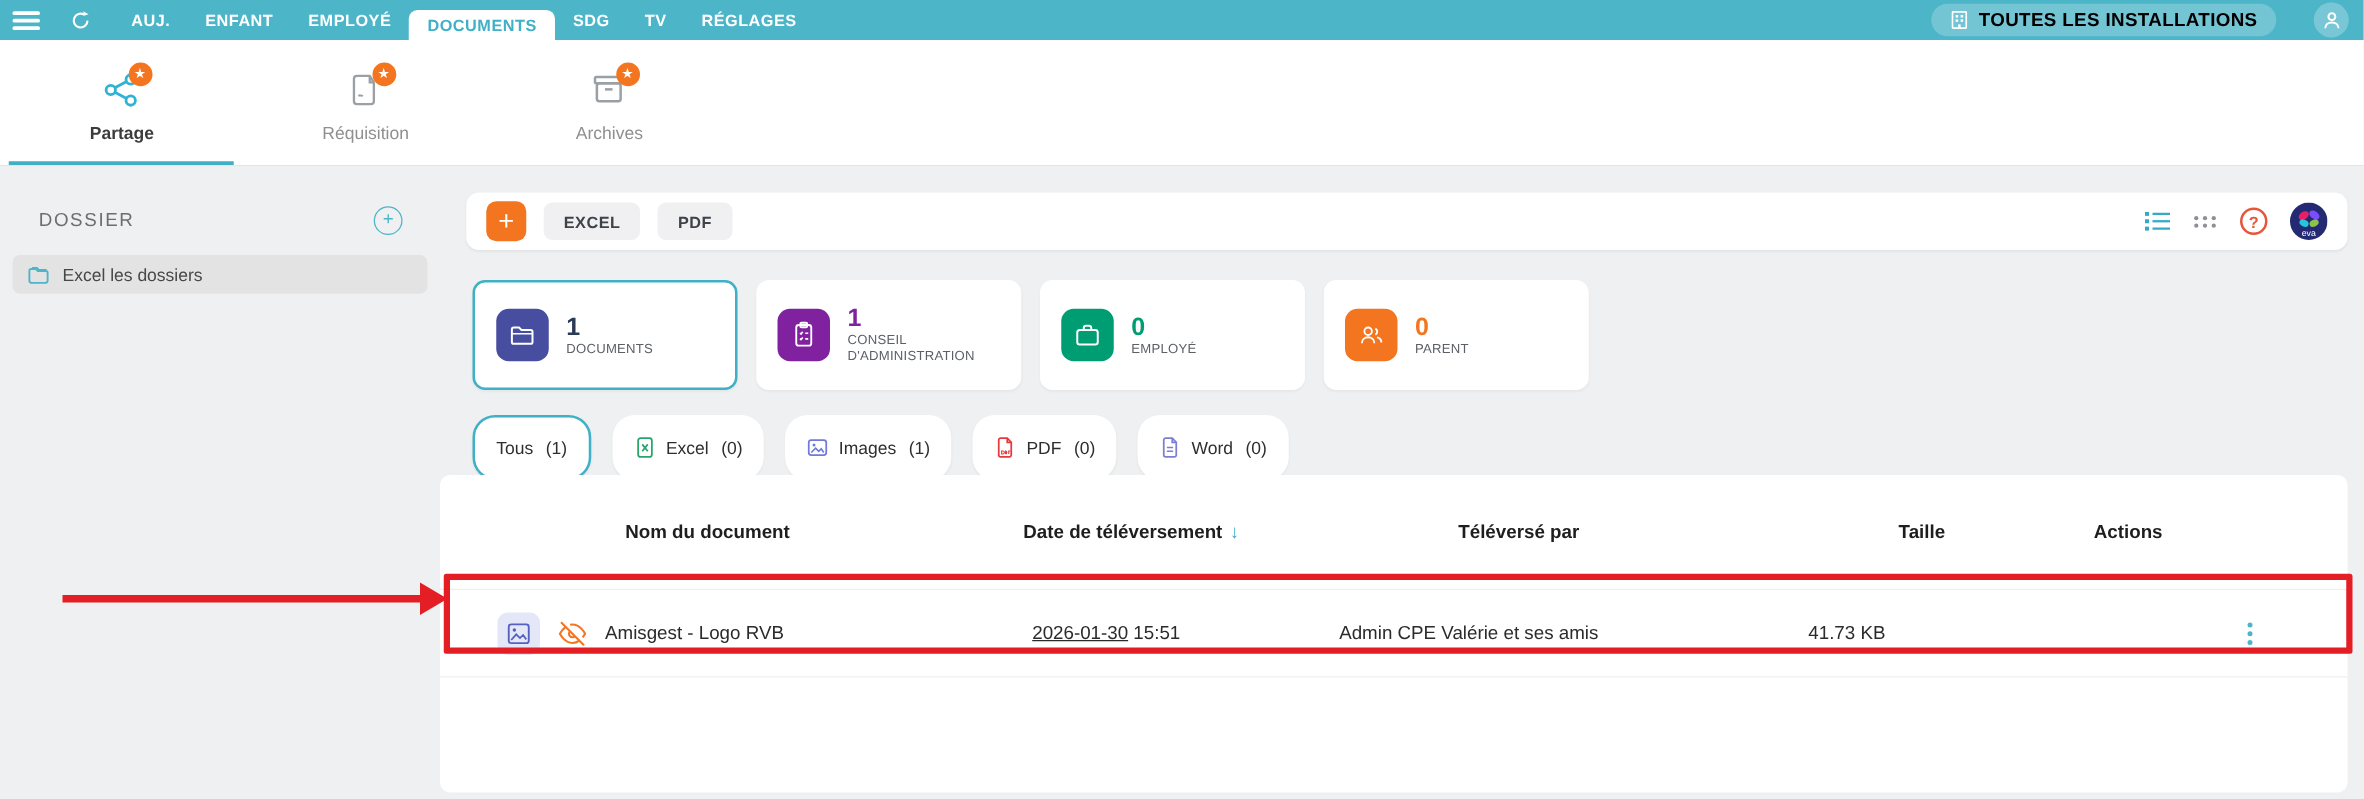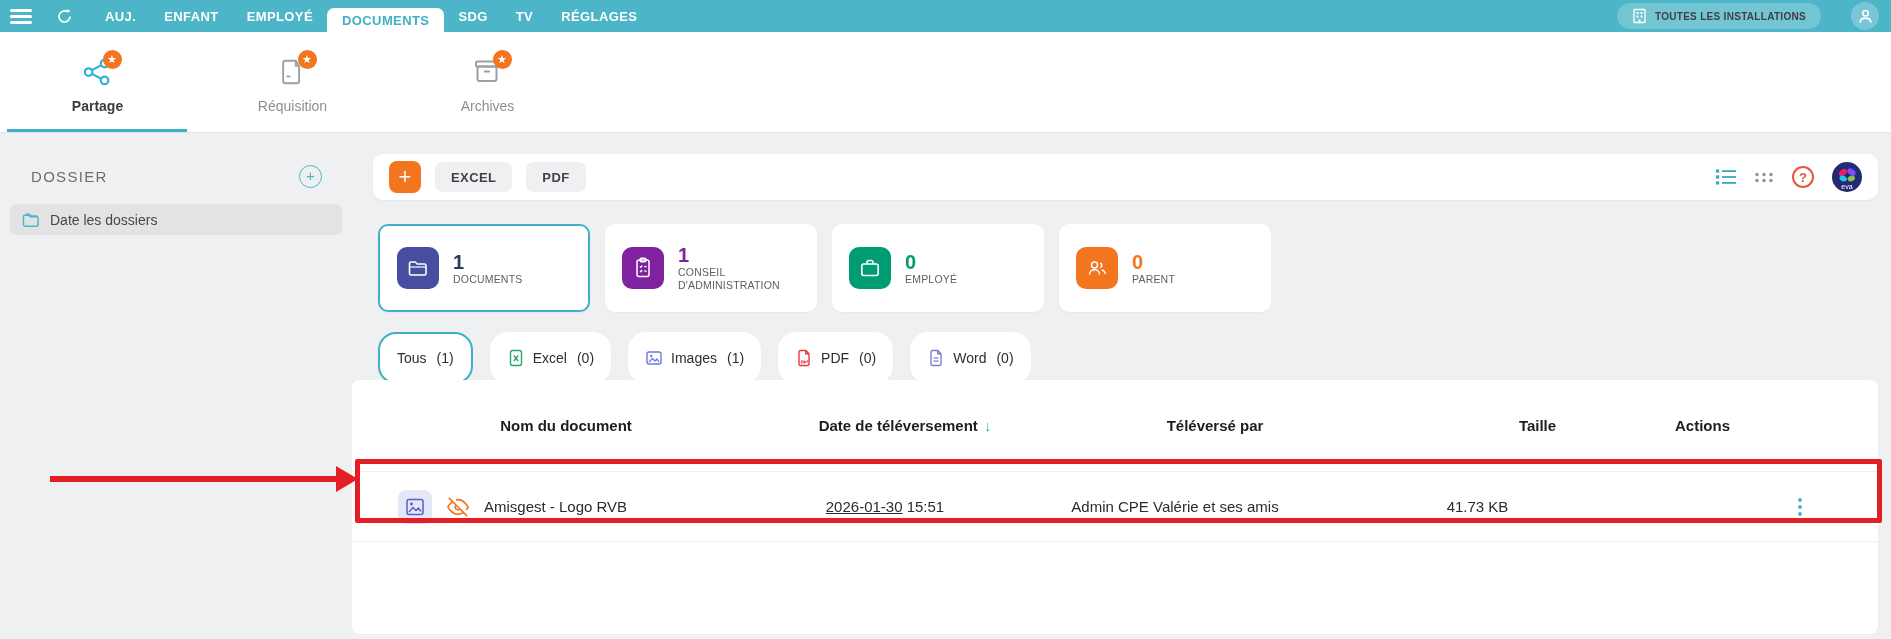--- a/index.html
+++ b/index.html
@@ -17,21 +17,21 @@
   .nav-hamburger i { display:block; width:22px; height:3px; background:#fff; border-radius:2px; margin:3px 0; }
   .nav-refresh { margin-left:24px; cursor:pointer; }
   .nav-items { display:flex; align-items:stretch; height:100%; margin-left:18px; }
   .nav-item { color:#fff; font-size:13px; font-weight:700; letter-spacing:.4px;
               padding:0 14px; display:flex; align-items:center; cursor:pointer; }
   .nav-item.active { background:#fff; color:#3fb0c6; align-self:flex-end; height:24px;
                      border-radius:7px 7px 0 0; padding:0 15px; }
   .nav-spacer { flex:1; }
   .installations-btn { background:rgba(255,255,255,.22); border-radius:14px; height:26px;
                        display:flex; align-items:center; gap:8px; padding:0 15px;
-                       color:#404040; font-size:10px; font-weight:700; letter-spacing:.3px; cursor:pointer; }
+                       color:#000000; font-size:15px; font-weight:700; letter-spacing:.3px; cursor:pointer; }
   .user-circle { width:28px; height:28px; border-radius:50%; background:rgba(255,255,255,.25);
                  display:flex; align-items:center; justify-content:center; margin:0 12px 0 30px; cursor:pointer; }
 
   
   .tabbar { position:absolute; top:32px; left:0; right:0; height:101px; background:#fff;
             border-bottom:1px solid #e4e4e4; display:flex; }
   .tab { width:195px; display:flex; flex-direction:column; align-items:center;
          justify-content:center; gap:9px; position:relative; cursor:pointer; padding-top:4px; }
   .tab-icon { position:relative; width:40px; height:34px; display:flex; align-items:center; justify-content:center; }
   .tab-badge { position:absolute; right:-4px; top:-5px; width:19px; height:19px; border-radius:50%;
@@ -211,21 +211,21 @@
     <span class="dossier-title">DOSSIER</span>
     <span class="plus-circle">+</span>
   </div>
   <div class="folder-item">
     <span>
       <svg width="20" height="17" viewBox="0 0 20 17">
         <path d="M2.5 5.5v8a1.8 1.8 0 0 0 1.8 1.8h11a1.8 1.8 0 0 0 1.8-1.8V7.2a1.4 1.4 0 0 0-1.4-1.4H9.3L7.8 4.2H3.8a1.3 1.3 0 0 0-1.3 1.3z" stroke="#4cb5c8" stroke-width="1.5" fill="none"></path>
         <path d="M4.6 3.2h4l1.5 1.6h6.2" stroke="#4cb5c8" stroke-width="1.2" fill="none"></path>
       </svg>
     </span>
-    <span>Date les dossiers</span>
+    <span>Excel les dossiers</span>
   </div>
 </div>
 
 <div class="main">
 
   <div class="toolbar-card">
     <div class="add-btn">+</div>
     <div class="export-btn">EXCEL</div>
     <div class="export-btn">PDF</div>
     <div class="toolbar-spacer"></div>

